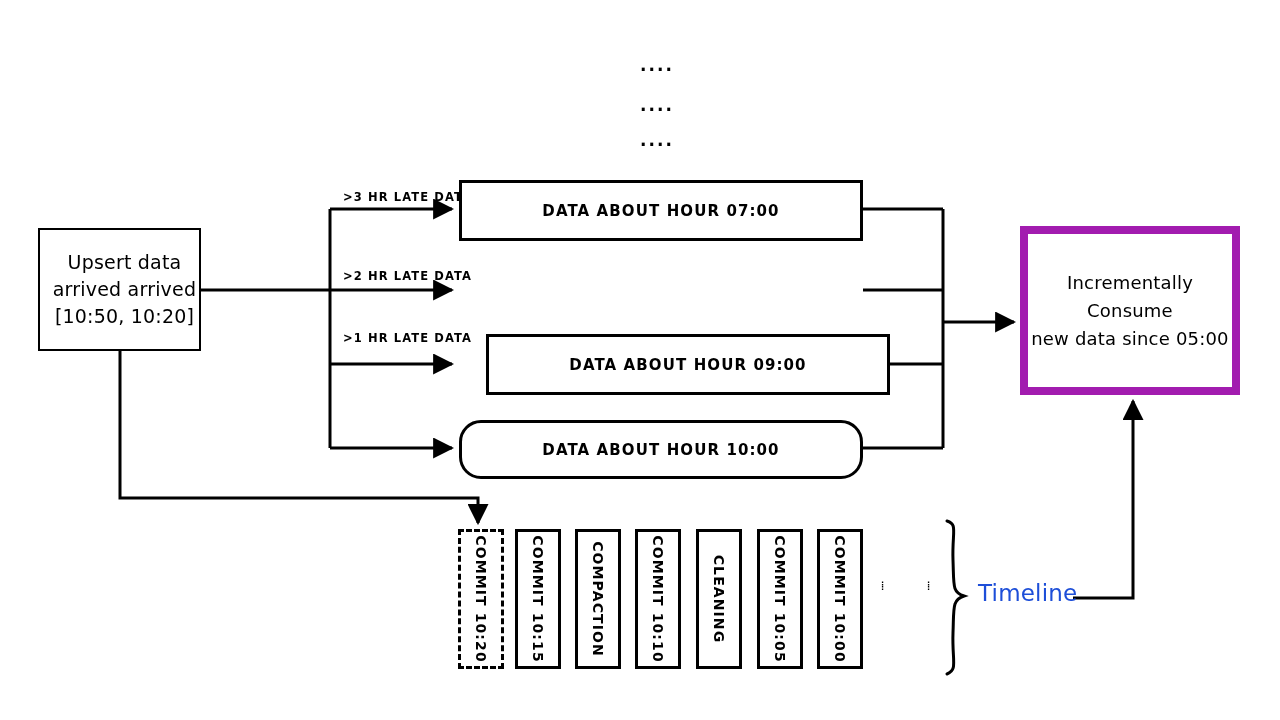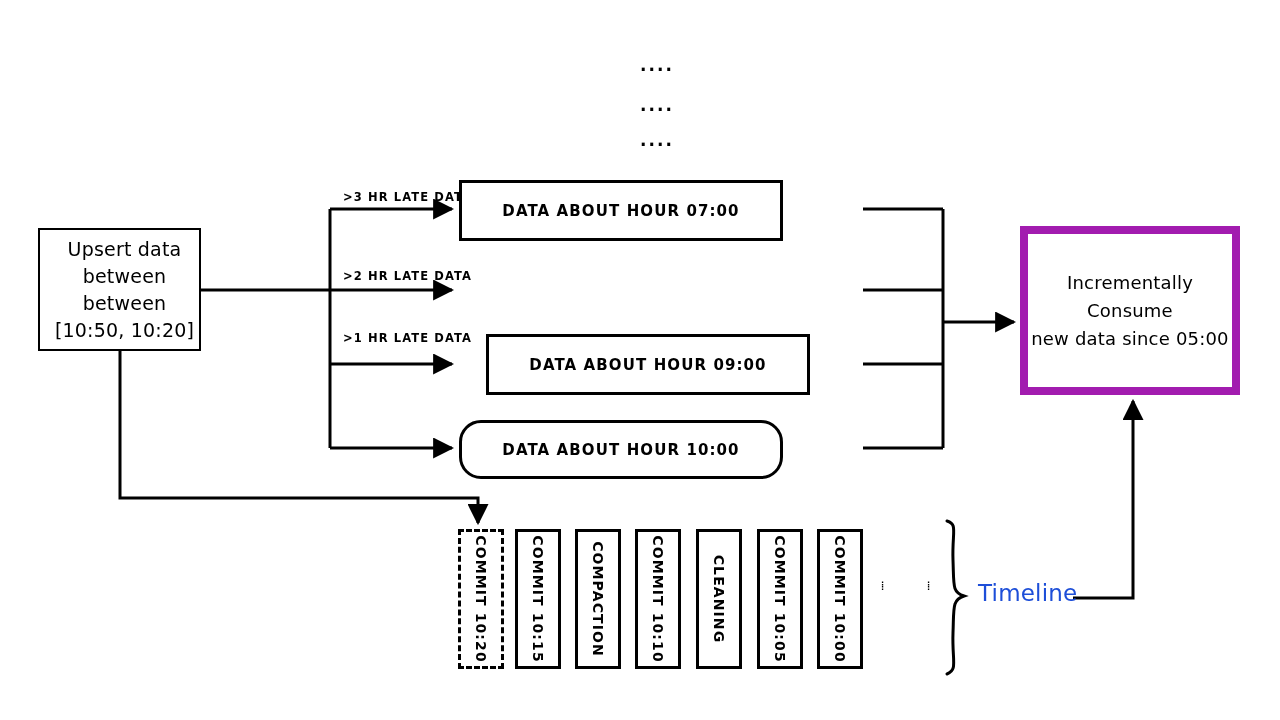--- a/index.html
+++ b/index.html
@@ -62,21 +62,21 @@
     left: 1020px; top: 226px; width: 220px; height: 169px;
     border: 8px solid #a21caf;
     font-size: 18px;
     line-height: 28px;
   }
 
   .hour-box {
     border: 3px solid #000;
     font-size: 15px;
     left: 459px;
-    width: 324px;
+    width: 404px;
   }
   #hour-box-0 { top: 180px; height: 61px; }
   #hour-box-1 { top: 261px; height: 60px; }
   #hour-box-2 { top: 334px; height: 61px; margin-left: 27px; }
   #hour-box-3 { top: 420px; height: 59px; border-radius: 22px; }
 
   
   .late-label {
     position: absolute;
     color: #000;
@@ -181,21 +181,21 @@
              C 952 600 954 607 953 633 C 952 661 958 670 947 674" stroke="#000" stroke-width="3" fill="none" stroke-linecap="round"></path>
   </svg>
 
   <div class="top-dots" style="left:627px; top:55px;">....</div>
   <div class="top-dots" style="left:627px; top:95px;">....</div>
   <div class="top-dots" style="left:627px; top:130px;">....</div>
 
   <div id="upsert-box" class="box hand">
     <div>
       <div>Upsert data</div>
-      <div>between between</div>
+      <div>arrived arrived</div>
       <div>[10:50, 10:20]</div>
     </div>
   </div>
 
   <div id="late-label-0" class="late-label comic">&gt;3 HR LATE DATA</div>
   <div id="late-label-1" class="late-label comic">&gt;2 HR LATE DATA</div>
   <div id="late-label-2" class="late-label comic">&gt;1 HR LATE DATA</div>
 
   <div id="hour-box-0" class="box hour-box comic">DATA ABOUT HOUR 07:00</div>
   <div id="hour-box-2" class="box hour-box comic">DATA ABOUT HOUR 09:00</div>

